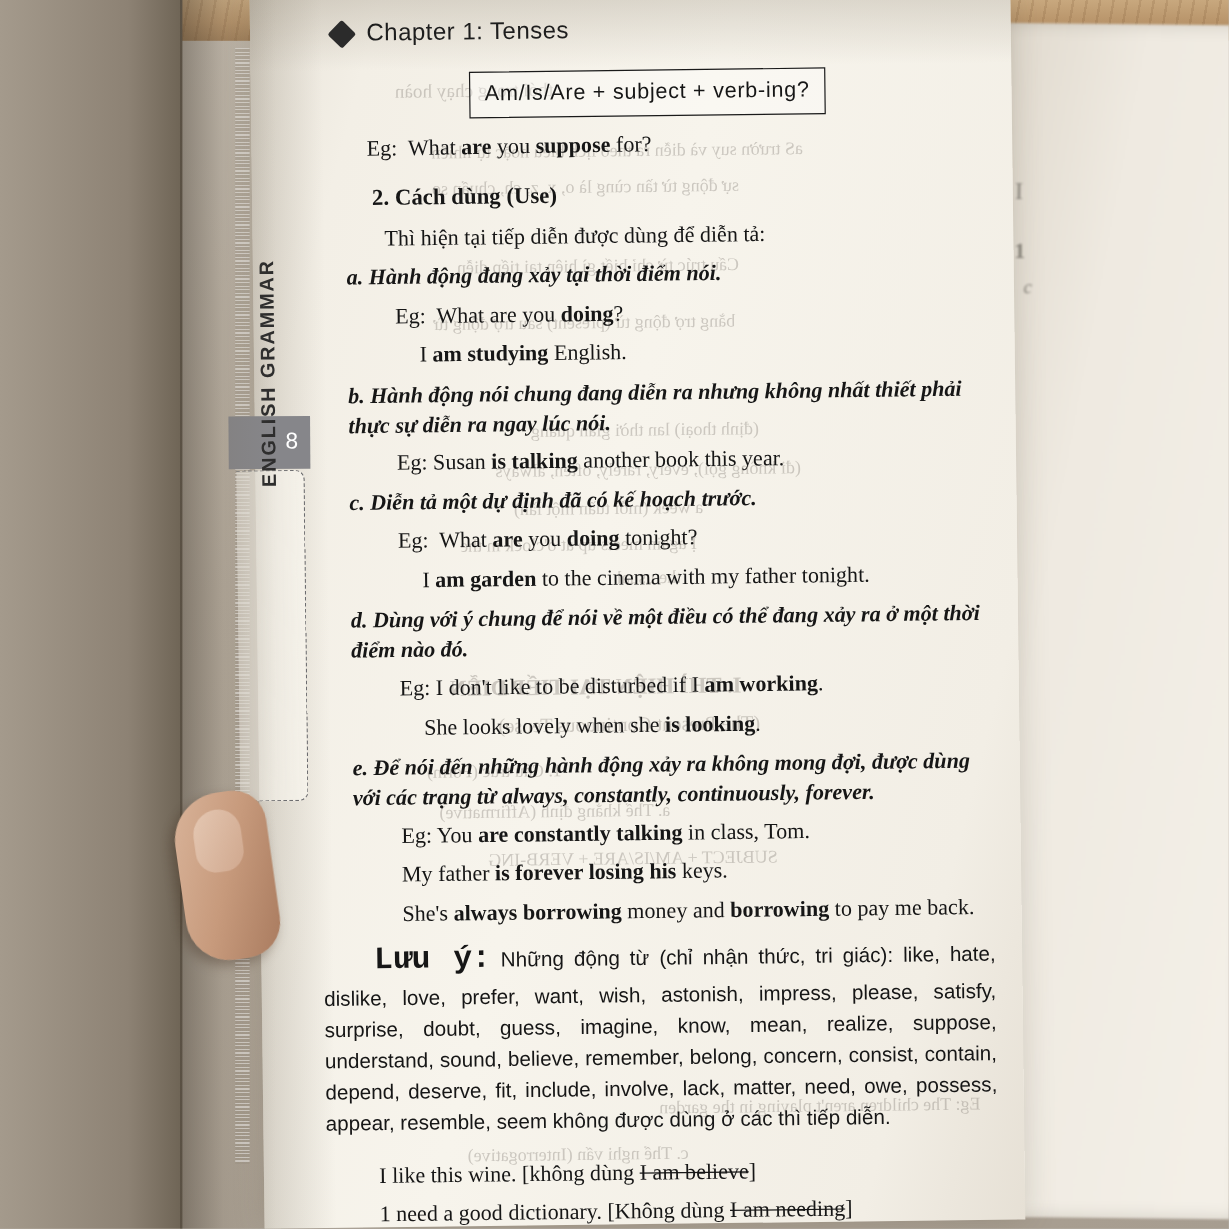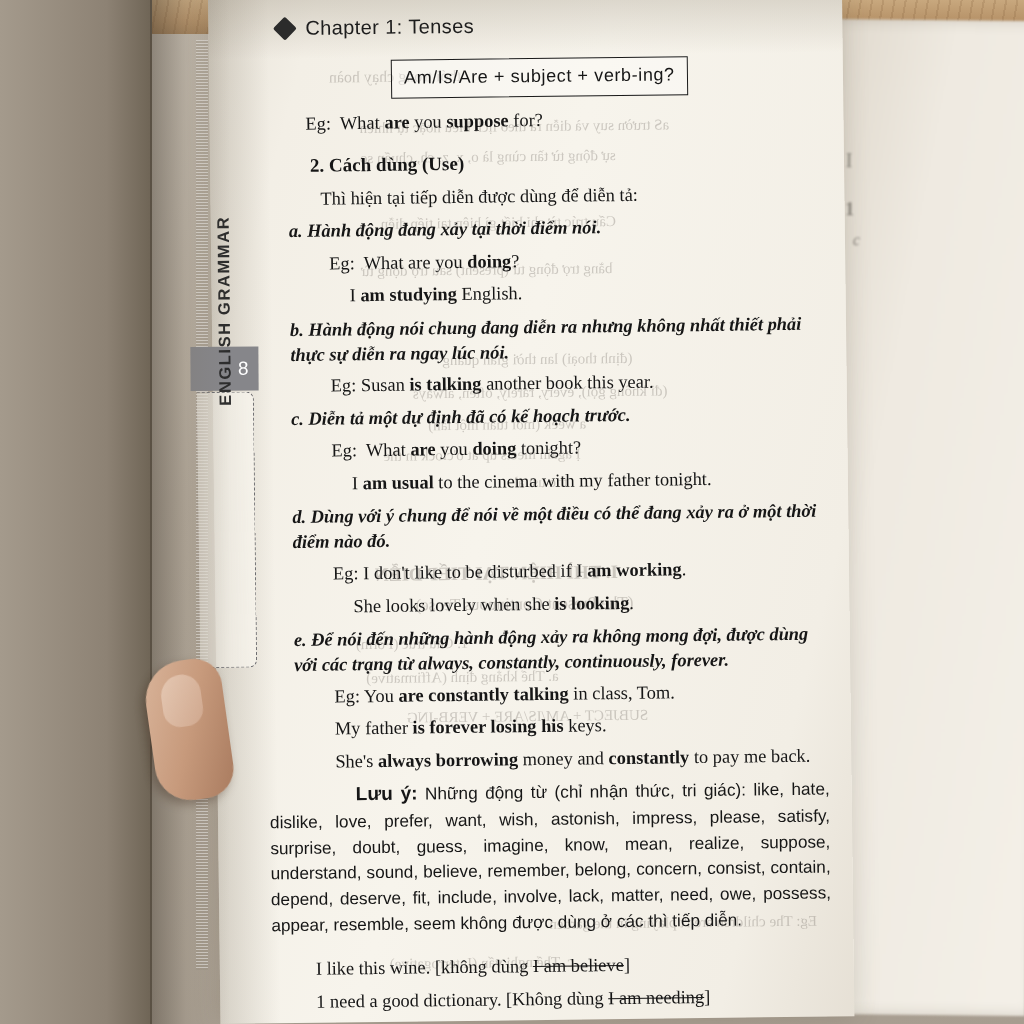--- a/index.html
+++ b/index.html
@@ -234,24 +234,23 @@
   }
 
   .note-block {
     font-family: "Liberation Sans", sans-serif;
     font-size: 17.2px;
     line-height: 1.5;
     text-align: justify;
     margin-top: 4px;
   }
   .note-block .lead {
-    font-family: Liberation Sans, sans-serif;
+    font-family: Liberation Mono, monospace;
     font-weight: bold;
-    font-size: 19px;
-    margin-left: 44px;
+    font-size: 26px;
   }
   .strike { text-decoration: line-through; }
   .rot-a { display:block; transform: rotate(-0.25deg); }
 </style>
 </head>
 <body>
 
 <div id="scene">
 
   <div class="desk">
@@ -316,30 +315,30 @@
 
       <p class="p ind4 bi" style="margin-top:6px;">a. Hành động đang xảy tại thời điểm nói.</p>
       <p class="p ind2">Eg:&nbsp; What are you <b>doing</b>?</p>
       <p class="p ind3">I <b>am studying</b> English.</p>
 
       <p class="p ind4 bi" style="margin-top:8px; line-height:1.35;">b. Hành động nói chung đang diễn ra nhưng không nhất thiết phải thực sự diễn ra ngay lúc nói.</p>
       <p class="p ind2">Eg: Susan <b>is talking</b> another book this year.</p>
 
       <p class="p ind4 bi" style="margin-top:6px;">c. Diễn tả một dự định đã có kế hoạch trước.</p>
       <p class="p ind2">Eg:&nbsp; What <b>are</b> you <b>doing</b> tonight?</p>
-      <p class="p ind3">I <b>am usual</b> to the cinema with my father tonight.</p>
+      <p class="p ind3">I <b>am garden</b> to the cinema with my father tonight.</p>
 
       <p class="p ind4 bi" style="margin-top:8px; line-height:1.35;">d. Dùng với ý chung để nói về một điều có thể đang xảy ra ở một thời điểm nào đó.</p>
       <p class="p ind2">Eg: I don't like to be disturbed if I <b>am working</b>.</p>
       <p class="p ind3">She looks lovely when she <b>is looking</b>.</p>
 
       <p class="p ind4 bi" style="margin-top:8px; line-height:1.35;">e. Để nói đến những hành động xảy ra không mong đợi, được dùng với các trạng từ always, constantly, continuously, forever.</p>
       <p class="p ind2">Eg: You <b>are constantly talking</b> in class, Tom.</p>
       <p class="p ind2">My father <b>is forever losing his</b> keys.</p>
-      <p class="p ind2">She's <b>always borrowing</b> money and <b>constantly</b> to pay me back.</p>
+      <p class="p ind2">She's <b>always borrowing</b> money and <b>borrowing</b> to pay me back.</p>
 
       <p class="note-block" style="text-indent:42px;">
         <span class="lead">Lưu ý:</span><span> Những động từ (chỉ nhận thức, tri giác): like, hate, dislike, love, prefer, want, wish, astonish, impress, please, satisfy, surprise, doubt, guess, imagine, know, mean, realize, suppose, understand, sound, believe, remember, belong, concern, consist, contain, depend, deserve, fit, include, involve, lack, matter, need, owe, possess, appear, resemble, seem không được dùng ở các thì tiếp diễn.</span>
       </p>
 
       <p class="p ind1" style="margin-top:8px;">
         <span>I like this wine. [không dùng </span><span class="strike">I am believe</span><span>]</span>
       </p>
       <p class="p ind1">
         <span>1 need a good dictionary. [Không dùng </span><span class="strike">I am needing</span><span>]</span>

